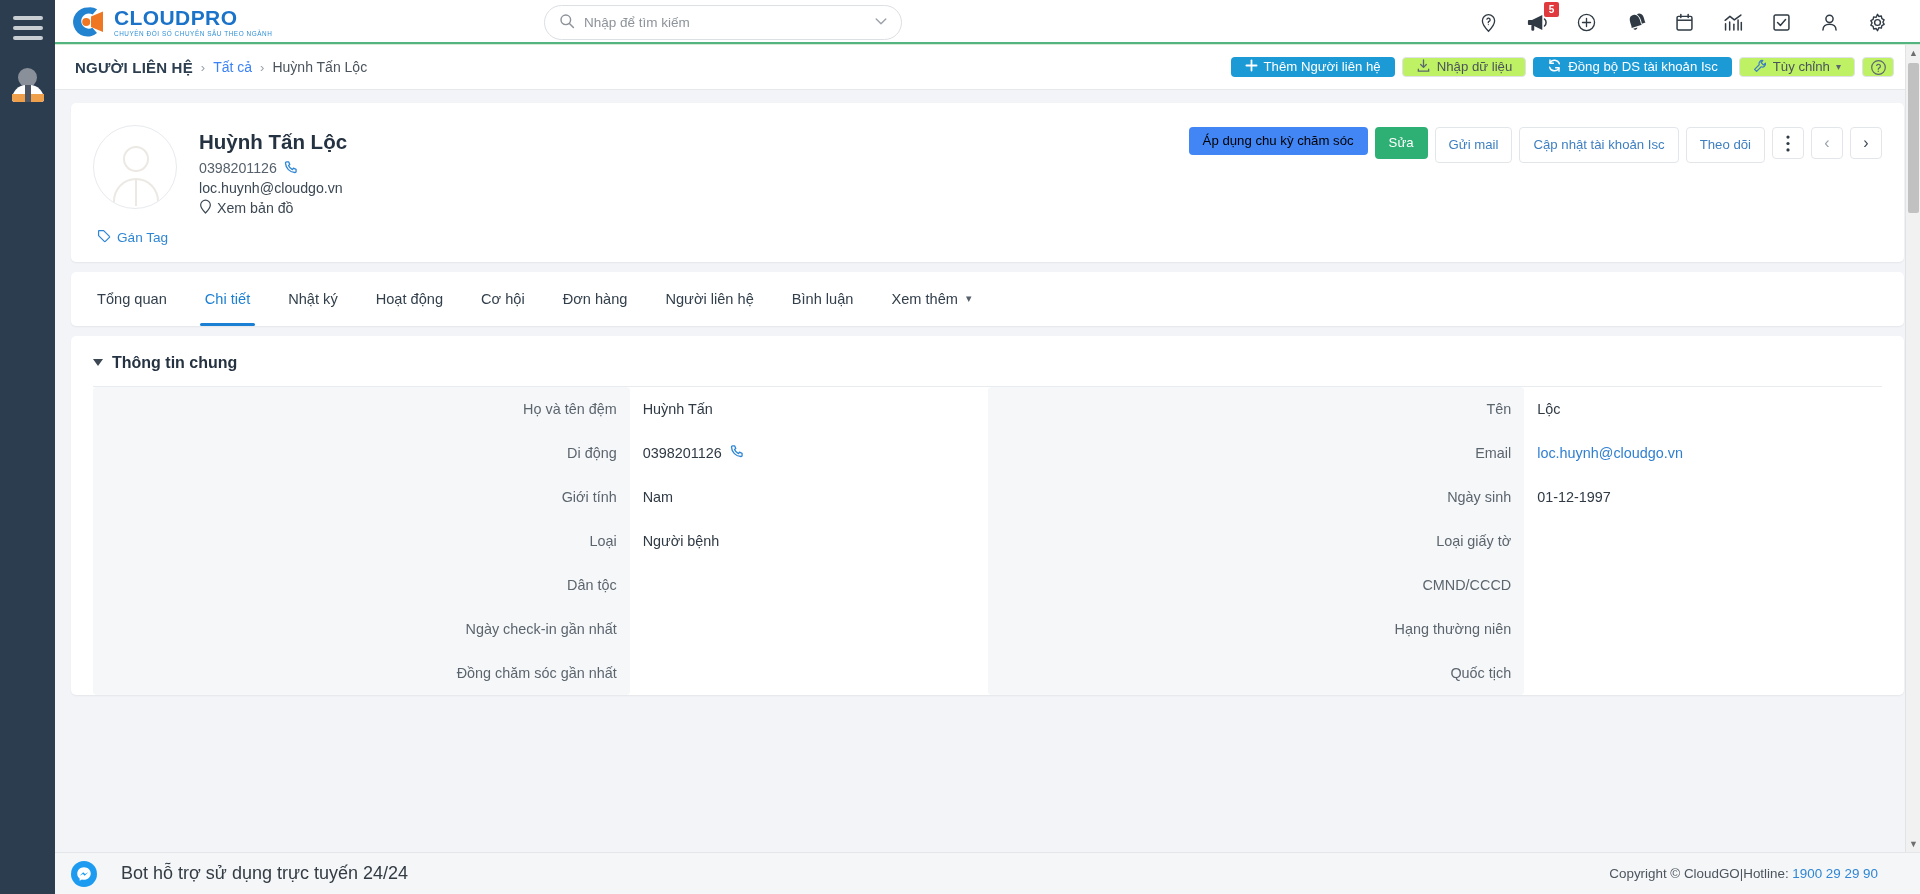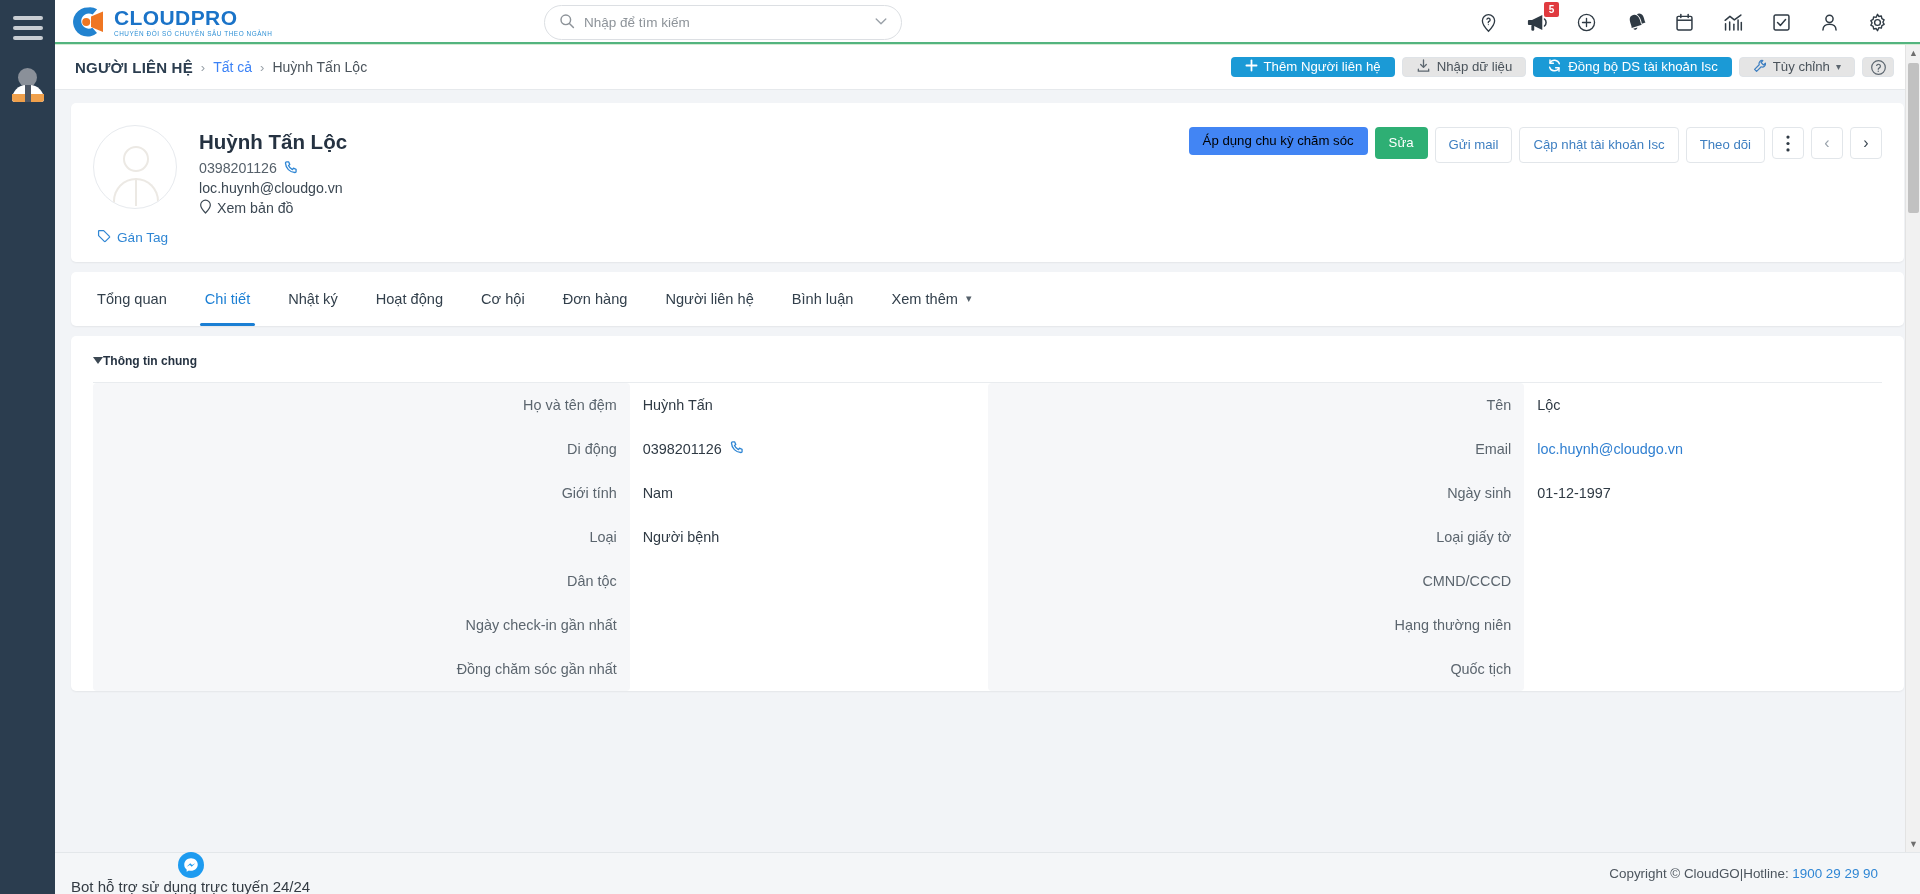--- a/index.html
+++ b/index.html
@@ -69,21 +69,21 @@
   .crumb { font-size: 14px; color: #3b82f6; cursor: pointer; }
   .crumb.last { color: #4a535b; }
   .crumb-actions { margin-left: auto; display: flex; align-items: center; gap: 7px; }
 
   .btn {
     height: 20px; border-radius: 4px; font-size: 13.2px; display: inline-flex;
     align-items: center; gap: 6px; padding: 0 13px; cursor: pointer; white-space: nowrap;
     font-family: "Liberation Sans", sans-serif; border: 1px solid transparent; line-height: 1;
   }
   .btn-primary { background: #1b9ad6; color: #fff; }
-  .btn-light { background: #e5e5e5; color: #4a535b; border: 1px solid #dfe3e7; }
+  .btn-light { background: #bef264; color: #4a535b; border: 1px solid #dfe3e7; }
   .btn-sq { width: 32px; padding: 0; justify-content: center; }
 
   
   .content { flex: 1; overflow: hidden; padding: 0 16px; position: relative; }
 
   .card {
     background: #fff; border-radius: 5px; margin-top: 13px;
     box-shadow: 0 1px 2px rgba(0,0,0,.06); position: relative;
   }
 
@@ -116,42 +116,42 @@
     font-size: 14.6px; color: #33404c; padding: 0 19px; height: 54px; display: flex;
     align-items: center; cursor: pointer; position: relative; white-space: nowrap;
   }
   .tab:first-child { padding-left: 0; }
   .tab.active { color: #1b7fd4; }
   .tab.active::after { content: ""; position: absolute; left: 14px; right: 14px; bottom: 0; height: 3px; background: #1b7fd4; border-radius: 2px; }
   .tab .chev { margin-left: 8px; font-size: 11px; color: #55606a; }
 
   
   .detail { padding: 18px 22px 0 22px; }
-  .sect-title { font-size: 12px; font-weight: 700; color: #253241; display: flex; align-items: center; cursor: pointer; }
+  .sect-title { font-size: 16px; font-weight: 700; color: #253241; display: flex; align-items: center; gap: 9px; cursor: pointer; }
   .caret { width: 0; height: 0; border-left: 5.5px solid transparent; border-right: 5.5px solid transparent; border-top: 7px solid #3c4853; }
   .sect-rule { height: 1px; background: #e9ecef; margin: 14px 0 0 0; }
 
   .grid { display: flex; }
   .col { width: 50%; display: flex; flex-direction: column; }
   .row { display: flex; align-items: center; height: 44px; }
   .lbl {
     width: 60%; text-align: right; padding-right: 13px; font-size: 14.4px; color: #5b656e;
     background: #f6f7f9; height: 44px; display: flex; align-items: center; justify-content: flex-end;
   }
   .col .row:first-child .lbl { border-radius: 4px 4px 0 0; }
   .col .row:last-child .lbl { border-radius: 0 0 4px 4px; }
   .val { flex: 1; padding-left: 13px; font-size: 14.4px; color: #2f3a44; display: flex; align-items: center; gap: 8px; }
   .val.link { color: #2f7fd1; }
 
   
   .footer {
     height: 42px; background: #f4f6f8; border-top: 1px solid #e3e7ea; display: flex;
     align-items: center; padding: 0 42px 0 16px; flex: 0 0 42px;
   }
-  .fleft { display: flex; align-items: center; gap: 0; font-size: 15px; color: #333b43; flex-direction: column; }
+  .fleft { display: flex; align-items: center; gap: 24px; font-size: 18px; color: #333b43; }
   .msg-ico { width: 26px; height: 26px; border-radius: 50%; background: #1d9bf0; display:flex; align-items:center; justify-content:center; }
   .fright { margin-left: auto; font-size: 13.4px; color: #4c555e; }
   .fright .hot { color: #2f86d4; }
 
   
   .sbar { position: absolute; top: 45px; right: 0; width: 15px; bottom: 42px; background: #f1f1f1; border-left: 1px solid #e3e3e3; }
   .sbar .arrow-up, .sbar .arrow-down { position: absolute; left: 0; width: 15px; height: 16px; display: flex; align-items: center; justify-content: center; color: #6e6e6e; font-size: 9px; }
   .sbar .arrow-up { top: 0; } .sbar .arrow-down { bottom: 0; }
   .sbar .thumb { position: absolute; top: 18px; left: 2px; width: 11px; height: 150px; background: #c1c1c1; border-radius: 2px; }
 </style>

